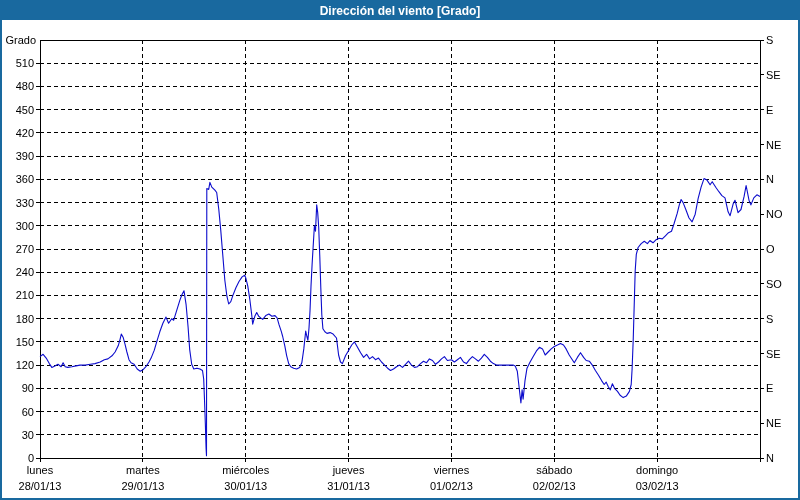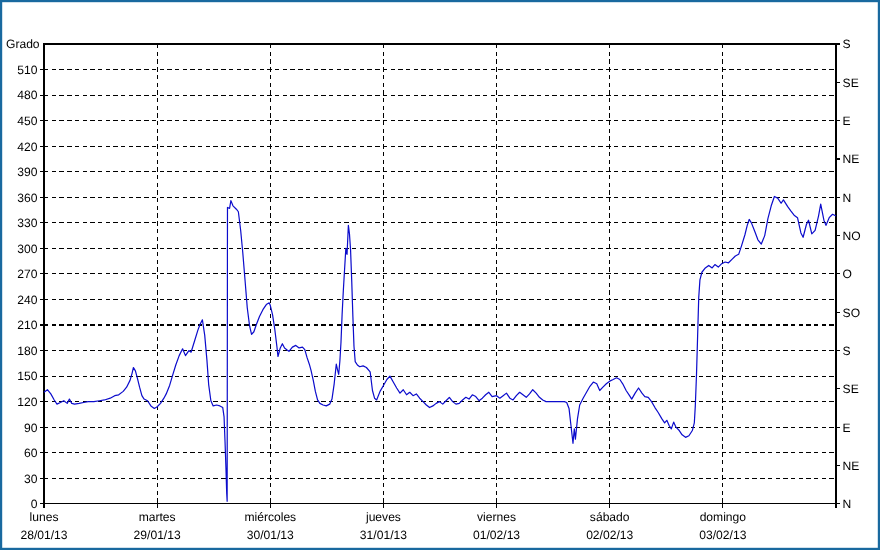--- a/index.html
+++ b/index.html
@@ -19,20 +19,23 @@
   svg.chart .frame{fill:none;stroke:#000;stroke-width:1;shape-rendering:crispEdges;}
   svg.chart .tickmark{stroke:#000;stroke-width:1;shape-rendering:crispEdges;}
   svg.chart .anchor-end{text-anchor:end;}
   svg.chart .anchor-mid{text-anchor:middle;}
   svg.chart .series{fill:none;stroke-width:1.1;stroke-linejoin:round;}
 </style>
 </head>
 <body>
 
 <div class="window">
+  <div class="titlebar">
+    <span>Dirección del viento [Grado]</span>
+  </div>
   <svg class="chart" id="chart" width="796" height="496" viewBox="0 0 796 496">
       <line x1="38" x2="758" y1="432.77777777777777" y2="432.77777777777777" class="grid"></line>
       <line x1="38" x2="758" y1="409.55555555555554" y2="409.55555555555554" class="grid"></line>
       <line x1="38" x2="758" y1="386.3333333333333" y2="386.3333333333333" class="grid"></line>
       <line x1="38" x2="758" y1="363.1111111111111" y2="363.1111111111111" class="grid"></line>
       <line x1="38" x2="758" y1="339.8888888888889" y2="339.8888888888889" class="grid"></line>
       <line x1="38" x2="758" y1="316.66666666666663" y2="316.66666666666663" class="grid"></line>
       <line x1="38" x2="758" y1="293.44444444444446" y2="293.44444444444446" class="grid"></line>
       <line x1="38" x2="758" y1="270.22222222222223" y2="270.22222222222223" class="grid"></line>
       <line x1="38" x2="758" y1="247" y2="247" class="grid"></line>

